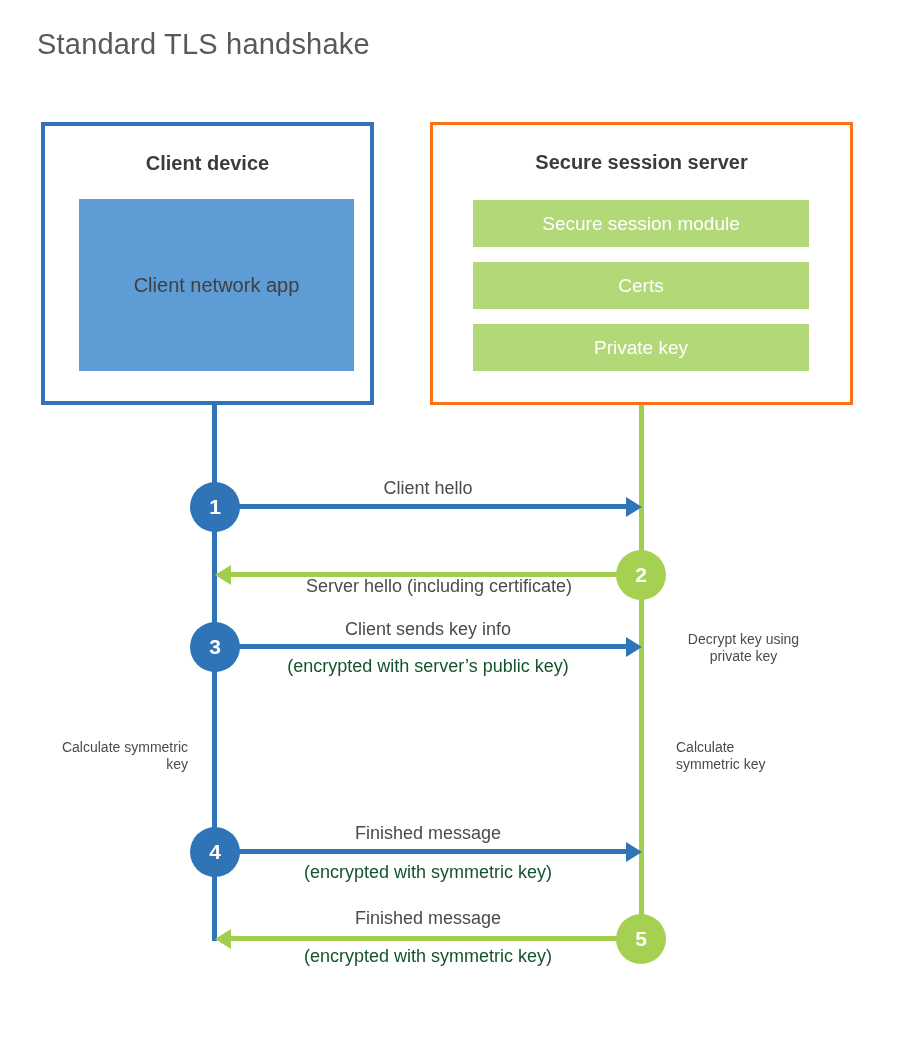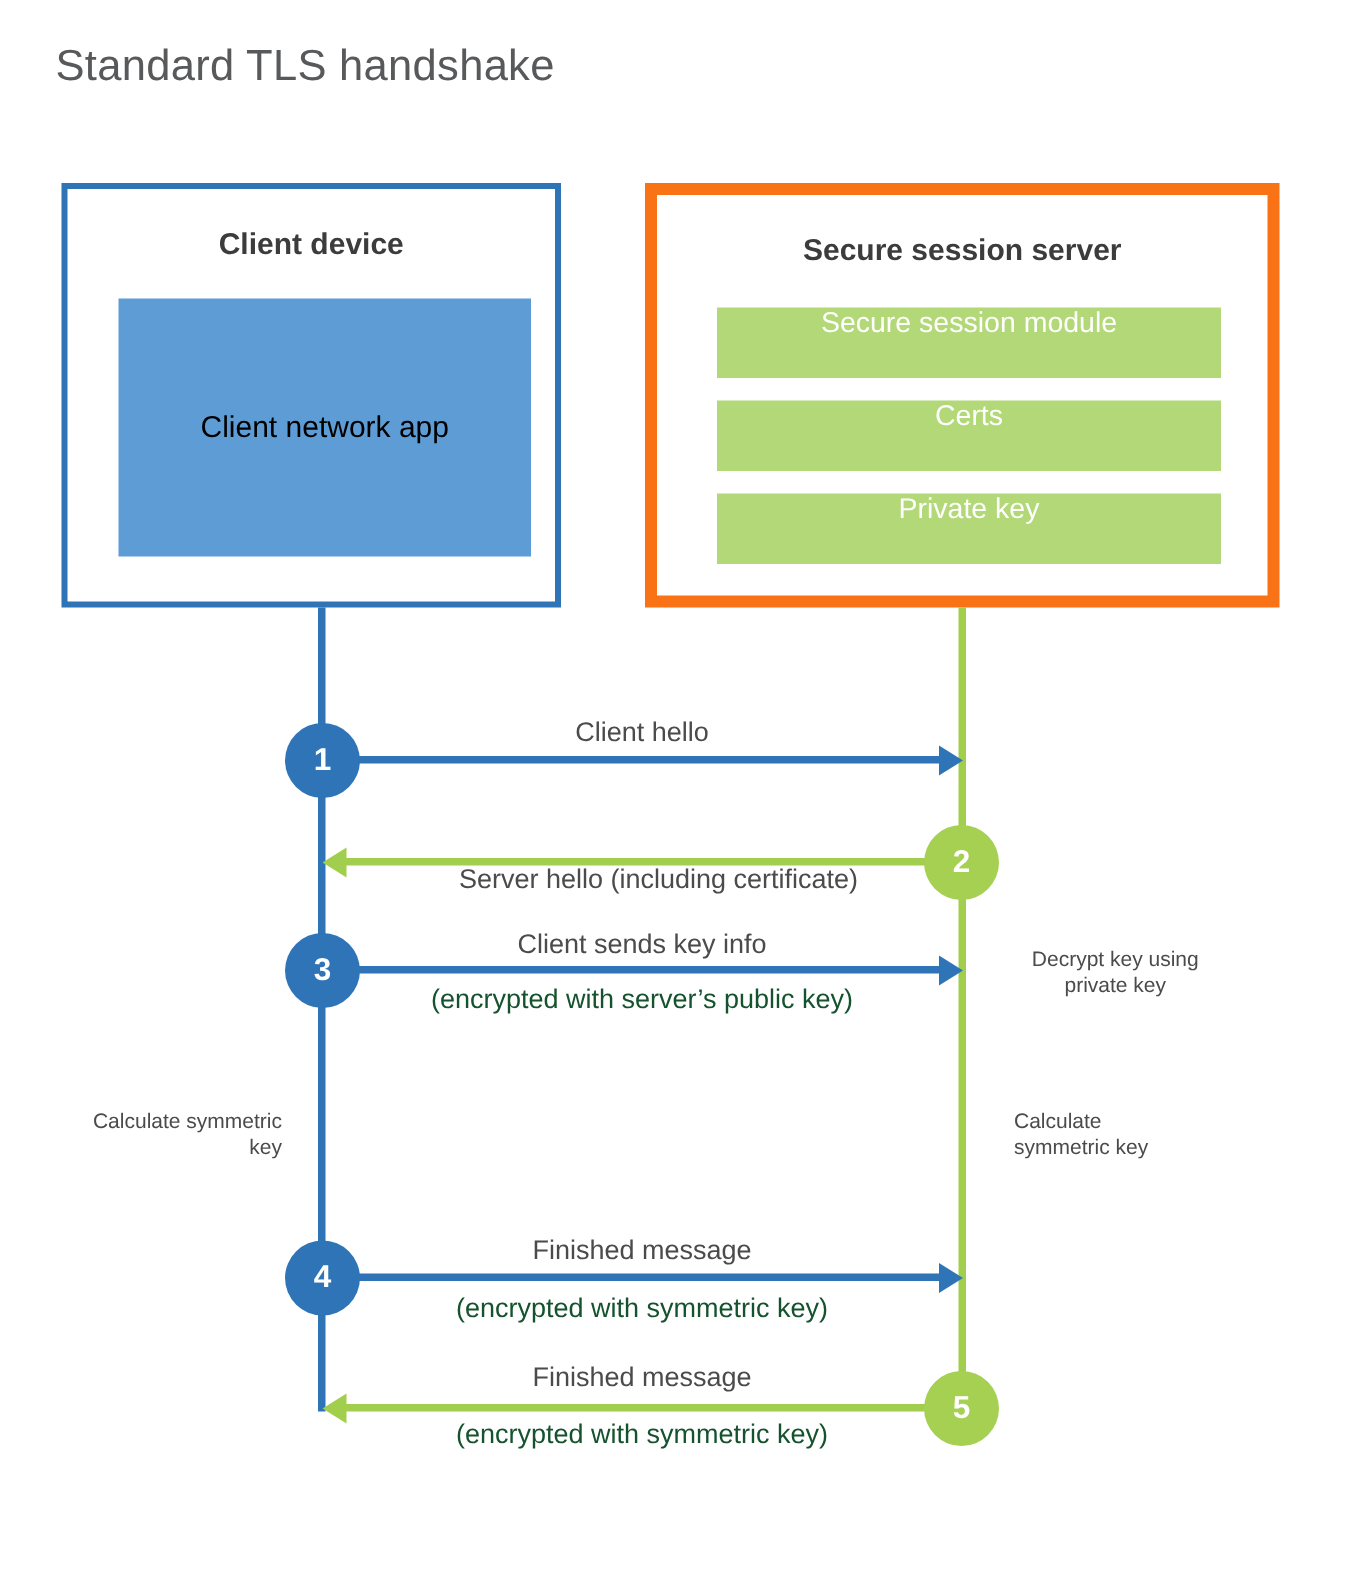--- a/index.html
+++ b/index.html
@@ -22,50 +22,51 @@
     letter-spacing: 0.2px;
   }
   
   .box {
     position: absolute;
     top: 122px;
     height: 283px;
     background: #ffffff;
   }
   .client-box  { left: 41px;  width: 333px; border: 4px solid #2e74b7; }
-  .server-box  { left: 430px; width: 423px; border: 8px solid #f97316; }
+  .server-box  { left: 430px; width: 423px; border: 3px solid #f97316; }
   .box-title {
     position: absolute;
     left: 0; right: 0;
     top: 26px;
     text-align: center;
     font-size: 20px;
     font-weight: bold;
     color: #3c3c3c;
   }
   .app-box {
     position: absolute;
     left: 34px; top: 73px;
     width: 275px; height: 172px;
     background: #5d9cd5;
     display: flex;
     align-items: center;
     justify-content: center;
-    color: #000000;
+    color: #404040;
     font-size: 20px;
     line-height: 1.5;
     padding: 0 40px;
   }
   .module-bar {
     position: absolute;
     left: 40px;
     width: 336px;
     height: 47px;
     background: #b2d878;
     display: flex;
+    align-items: center;
     justify-content: center;
     color: #ffffff;
     font-size: 19px;
   }
   .bar1 { top: 75px; }
   .bar2 { top: 137px; }
   .bar3 { top: 199px; }
   
   .vline { position: absolute; width: 5px; }
   .blue-line  { left: 212px; top: 405px; height: 536px; background: #2e74b7; }

